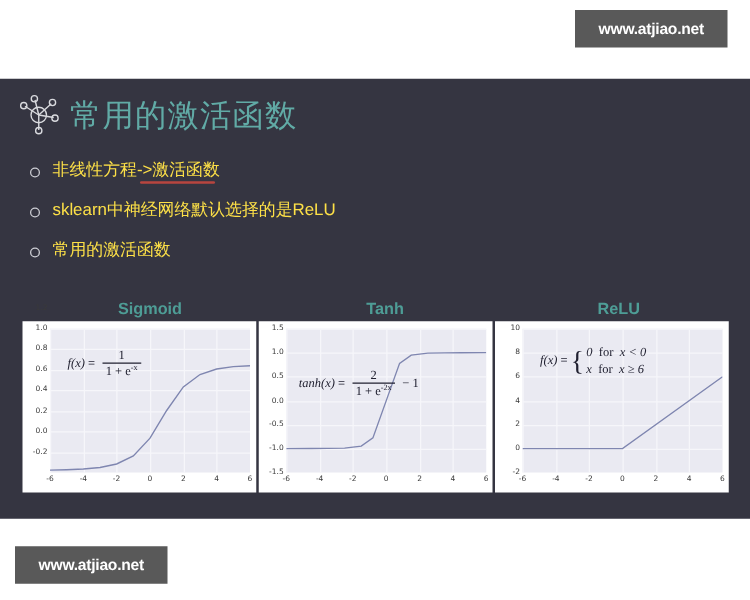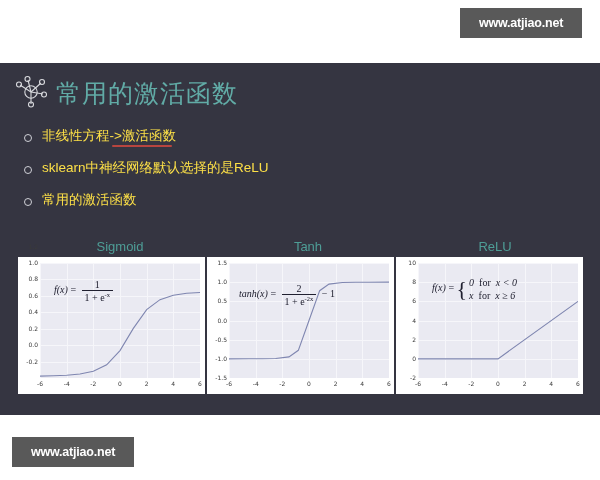--- a/index.html
+++ b/index.html
@@ -70,20 +70,21 @@
   
   .chart-labels{
     position:absolute;left:0;top:177px;width:600px;height:20px;
   }
   .chart-label{
     position:absolute;
     color:#4e9d96;
     font-size:13px;
     text-align:center;
     line-height:1;
+    font-weight:bold;
   }
   #lbl-sigmoid{ left:60px; width:120px; }
   #lbl-tanh{ left:248px; width:120px; }
   #lbl-relu{ left:435px; width:120px; }
   #ul-sigmoid{ position:absolute; left:94px; top:196px; width:52px; height:2px;
                background:#c0534c; border-radius:1px; opacity:.85; }
 
   .charts{
     position:absolute;left:18px;top:194px;
     width:565px;height:137px;
@@ -263,21 +264,21 @@
         <span class="ytick" style="top:16.7%">1.0</span>
         <span class="ytick" style="top:0%">1.5</span>
         <span class="xtick" style="left:0%">-6</span>
         <span class="xtick" style="left:16.7%">-4</span>
         <span class="xtick" style="left:33.3%">-2</span>
         <span class="xtick" style="left:50%">0</span>
         <span class="xtick" style="left:66.7%">2</span>
         <span class="xtick" style="left:83.3%">4</span>
         <span class="xtick" style="left:100%">6</span>
 
-        <div class="formula" style="left:10px;top:20px">
+        <div class="formula" style="left:10px;top:32px">
           <span class="fx">tanh(x)</span>
           <span>=</span>
           <span class="frac">
             <span class="num">2</span>
             <span class="den"><span>1 + e</span><sup>-2x</sup></span>
           </span>
           <span>− 1</span>
         </div>
       </div>
     </div>

